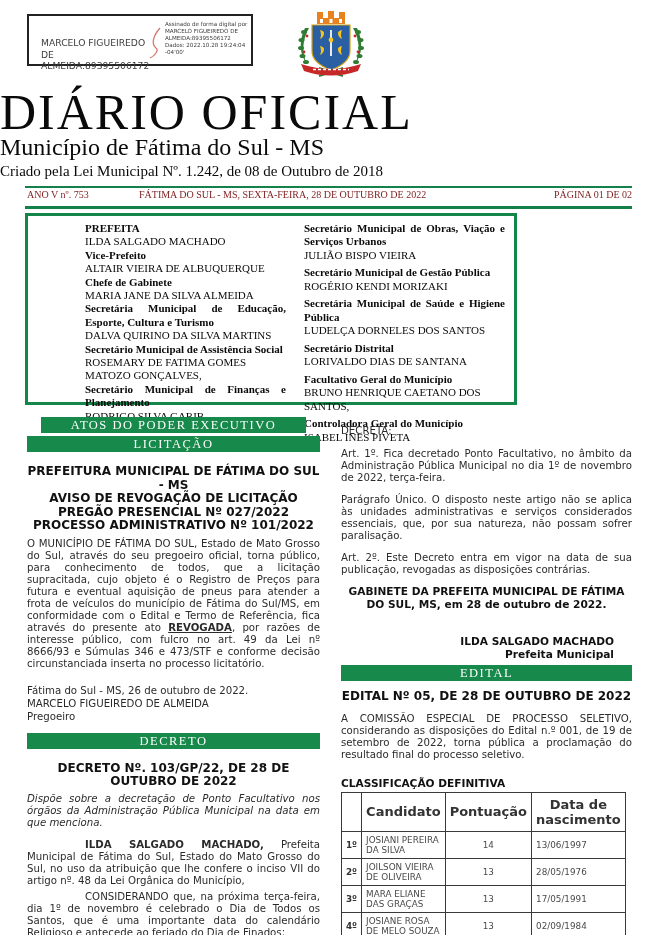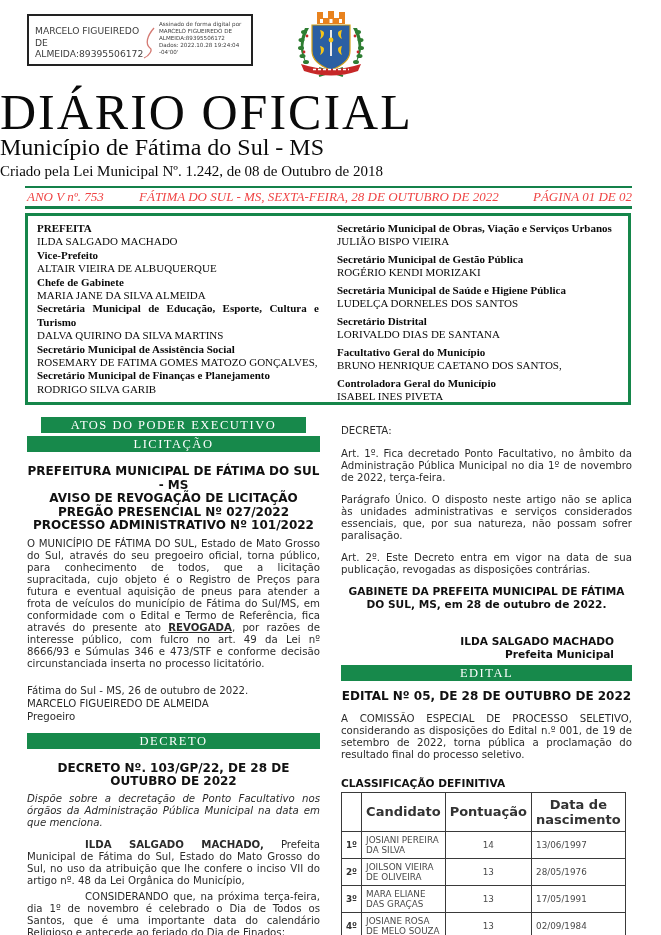--- a/index.html
+++ b/index.html
@@ -2,49 +2,49 @@
 <html><head>
 <meta charset="utf-8">
 <style>
   html,body{margin:0;padding:0;background:#fff;}
   .page{position:relative;width:661px;height:935px;background:#fff;overflow:hidden;
         font-family:"DejaVu Sans",sans-serif;color:#222;}
 
   
   .stamp{position:absolute;left:27px;top:14px;width:222px;height:48px;border:2px solid #222;
          display:flex;align-items:flex-start;}
-  .stamp-big{width:106px;padding:9px 0 0 6px;font-size:9.2px;line-height:11.5px;color:#3d3d3d;}
+  .stamp-big{width:106px;padding:21px 0 0 6px;font-size:9.2px;line-height:11.5px;color:#3d3d3d;margin-left:6px;}
   .stamp-flourish{width:16px;margin-top:10px;}
   .stamp-small{flex:1;padding:5px 2px 0 2px;font-size:5.6px;line-height:7px;color:#3d3d3d;
                white-space:pre-line;}
 
   
   .arms{position:absolute;left:291px;top:10px;width:80px;height:80px;}
 
   
   .masthead{position:absolute;top:86px;left:0;width:100%;text-align:left;
             font-family:"Liberation Serif",serif;color:#0a0a0a;}
   .m-title{font-size:50px;line-height:52px;letter-spacing:2px;font-weight:500;}
   .m-sub{font-size:24px;line-height:26px;margin-top:-4px;}
   .m-created{font-size:15px;margin-top:3px;}
 
   
   .rule{position:absolute;left:25px;width:607px;background:#14814a;}
   .rule-top{top:186px;height:2px;}
   .rule-bot{top:206px;height:3px;}
   .dateline{position:absolute;top:189px;left:27px;width:605px;display:flex;
-            font-family:"Liberation Serif",serif;font-size:13px;color:#ef4444;font-style:italic;}
+            font-family:"Liberation Serif",serif;font-size:10px;color:#7f1d1d;}
   .dl-edition{width:100px;}
   .dl-place{flex:1;padding-left:12px;}
   .dl-page{text-align:right;}
 
   
-  .officials{position:absolute;left:25px;top:213px;width:606px;height:192px;
+  .officials{position:absolute;left:25px;top:213px;width:492px;height:192px;
              border:3px solid #15864a;display:flex;box-sizing:border-box;
-             font-family:"Liberation Serif",serif;font-size:11px;line-height:13.4px;color:#0a0a0a;}
+             font-family:"Liberation Serif",serif;font-size:11px;line-height:13.4px;color:#0a0a0a;padding-left:48px;}
   .off-col{width:50%;padding:6px 9px 0 9px;box-sizing:border-box;}
   .off-col-right .off-pair{margin-bottom:4.2px;}
   .off-role{font-weight:bold;text-align:justify;}
   .off-name{}
 
   
   .col{position:absolute;box-sizing:border-box;}
   .col-left{left:27px;top:417px;width:293px;}
   .col-right{left:341px;top:425px;width:291px;}
 

